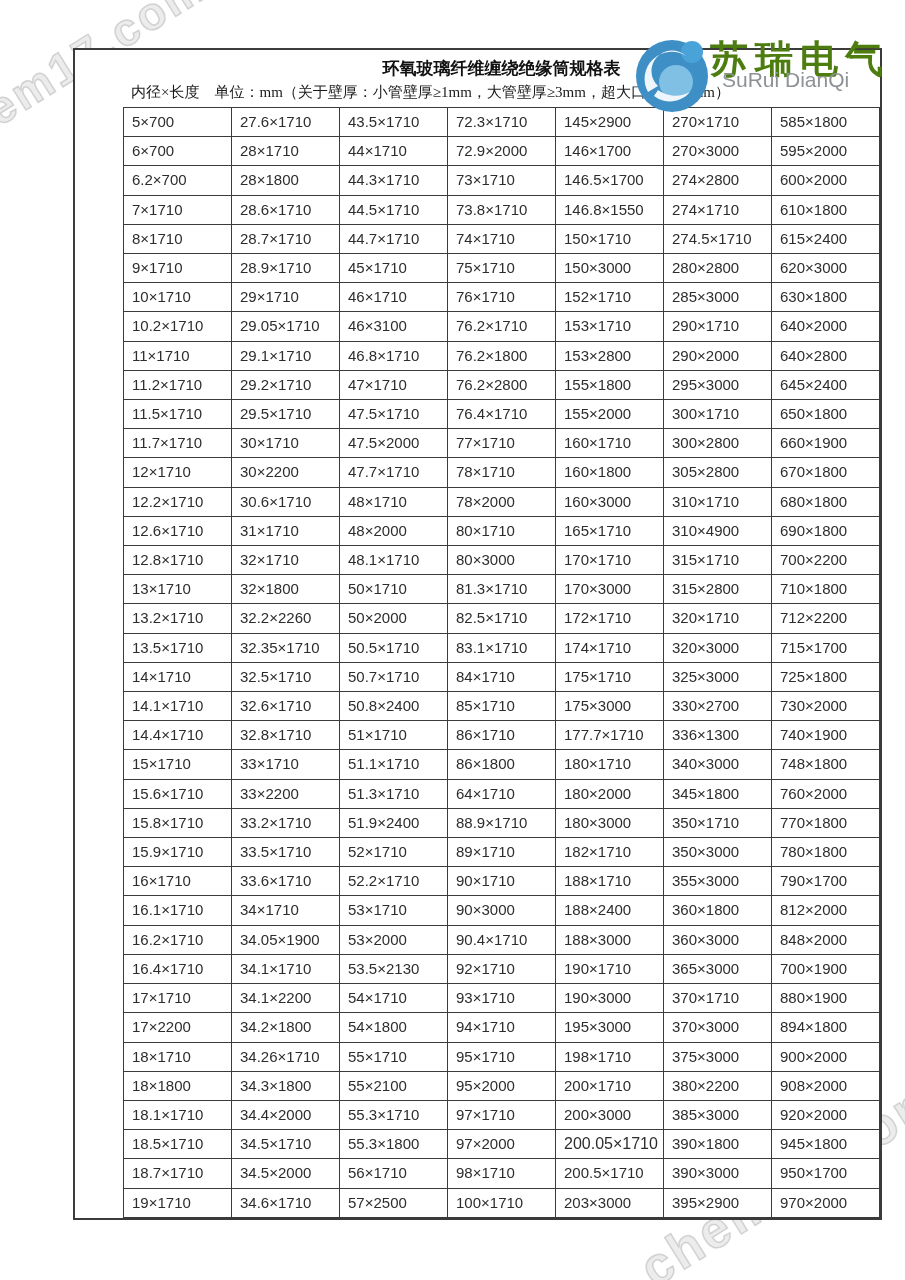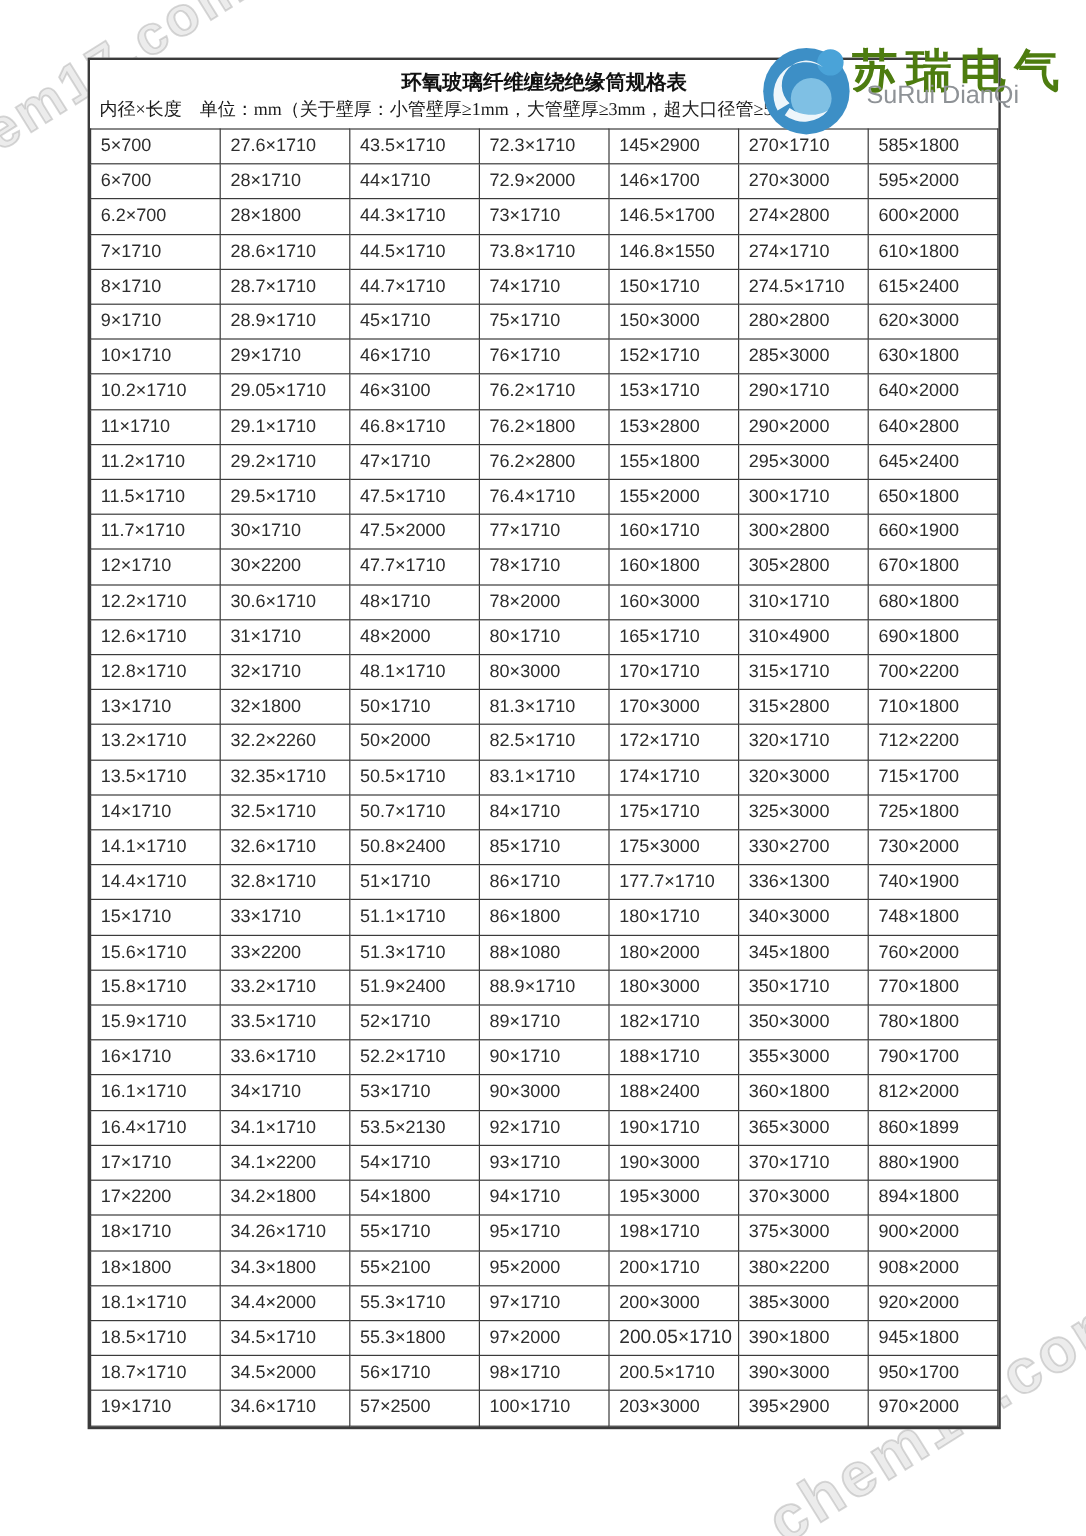--- a/index.html
+++ b/index.html
@@ -25,20 +25,21 @@
   }
   .wm-tl { left:-60px; top:118px; font-size:46px; }
   .wm-br { left:645px; top:1243px; font-size:52px; }
   
   .doc {
     position: absolute;
     left: 73px; top: 48px;
     width: 757px;
     border: 2px solid #3b3b3b;
     background: #ffffff;
+    padding-left: 48px;
   }
   .doc-title {
     font-family: "Liberation Serif", serif;
     font-weight: bold;
     font-size: 17px;
     color: #111111;
     text-align: center;
     padding-top: 7px;
     height: 24px;
     line-height: 24px;
@@ -304,21 +305,21 @@
             <td>51.1×1710</td>
             <td>86×1800</td>
             <td>180×1710</td>
             <td>340×3000</td>
             <td>748×1800</td>
           </tr>
           <tr>
             <td>15.6×1710</td>
             <td>33×2200</td>
             <td>51.3×1710</td>
-            <td>88×1080</td>
+            <td>64×1710</td>
             <td>180×2000</td>
             <td>345×1800</td>
             <td>760×2000</td>
           </tr>
           <tr>
             <td>15.8×1710</td>
             <td>33.2×1710</td>
             <td>51.9×2400</td>
             <td>88.9×1710</td>
             <td>180×3000</td>
@@ -346,27 +347,36 @@
           <tr>
             <td>16.1×1710</td>
             <td>34×1710</td>
             <td>53×1710</td>
             <td>90×3000</td>
             <td>188×2400</td>
             <td>360×1800</td>
             <td>812×2000</td>
           </tr>
           <tr>
+            <td>16.2×1710</td>
+            <td>34.05×1900</td>
+            <td>53×2000</td>
+            <td>90.4×1710</td>
+            <td>188×3000</td>
+            <td>360×3000</td>
+            <td>848×2000</td>
+          </tr>
+          <tr>
             <td>16.4×1710</td>
             <td>34.1×1710</td>
             <td>53.5×2130</td>
             <td>92×1710</td>
             <td>190×1710</td>
             <td>365×3000</td>
-            <td>860×1899</td>
+            <td>700×1900</td>
           </tr>
           <tr>
             <td>17×1710</td>
             <td>34.1×2200</td>
             <td>54×1710</td>
             <td>93×1710</td>
             <td>190×3000</td>
             <td>370×1710</td>
             <td>880×1900</td>
           </tr>

